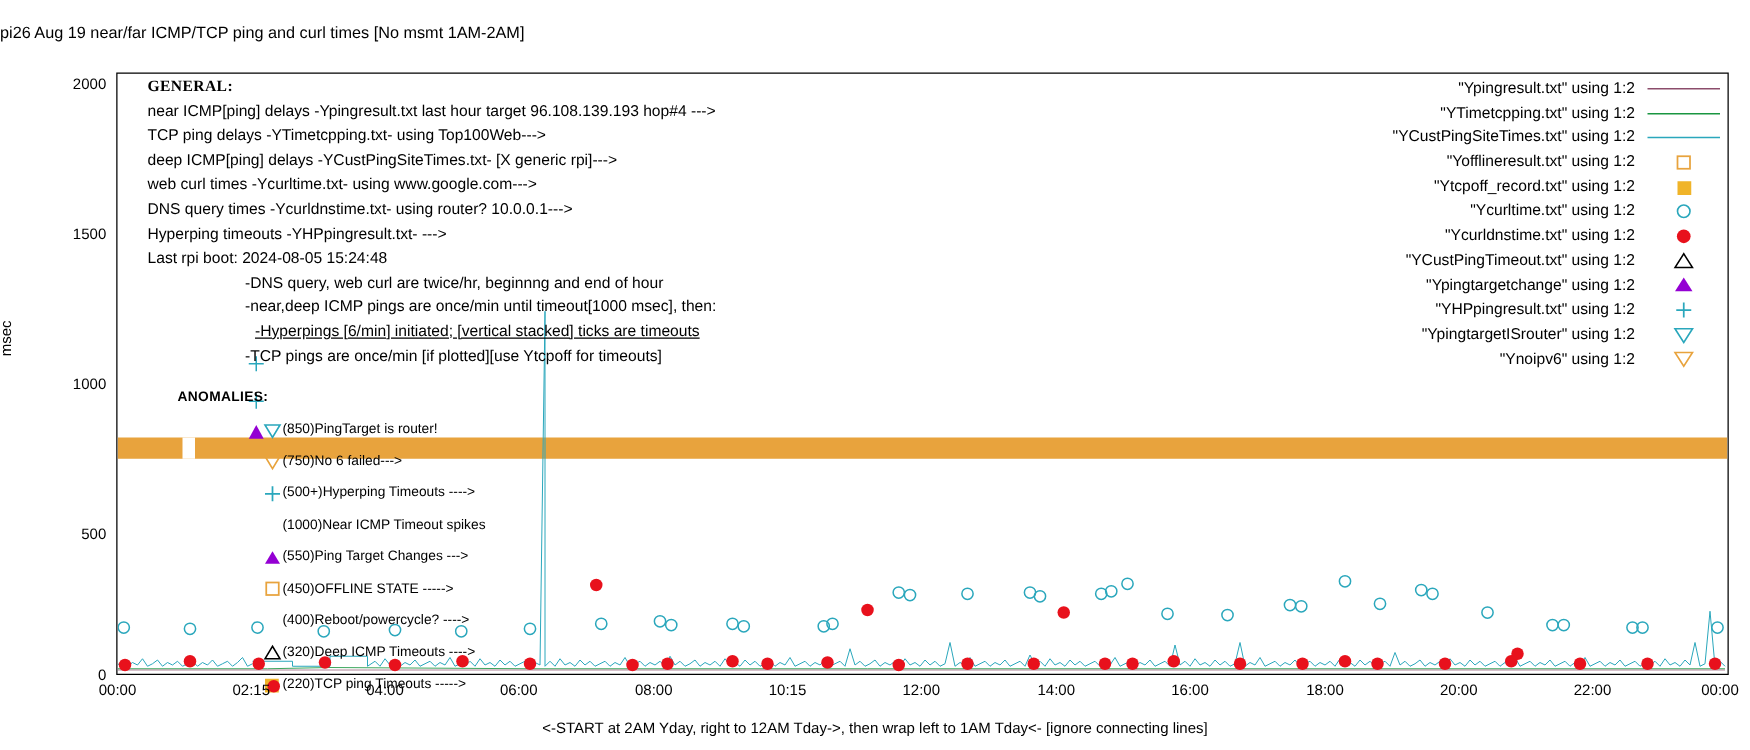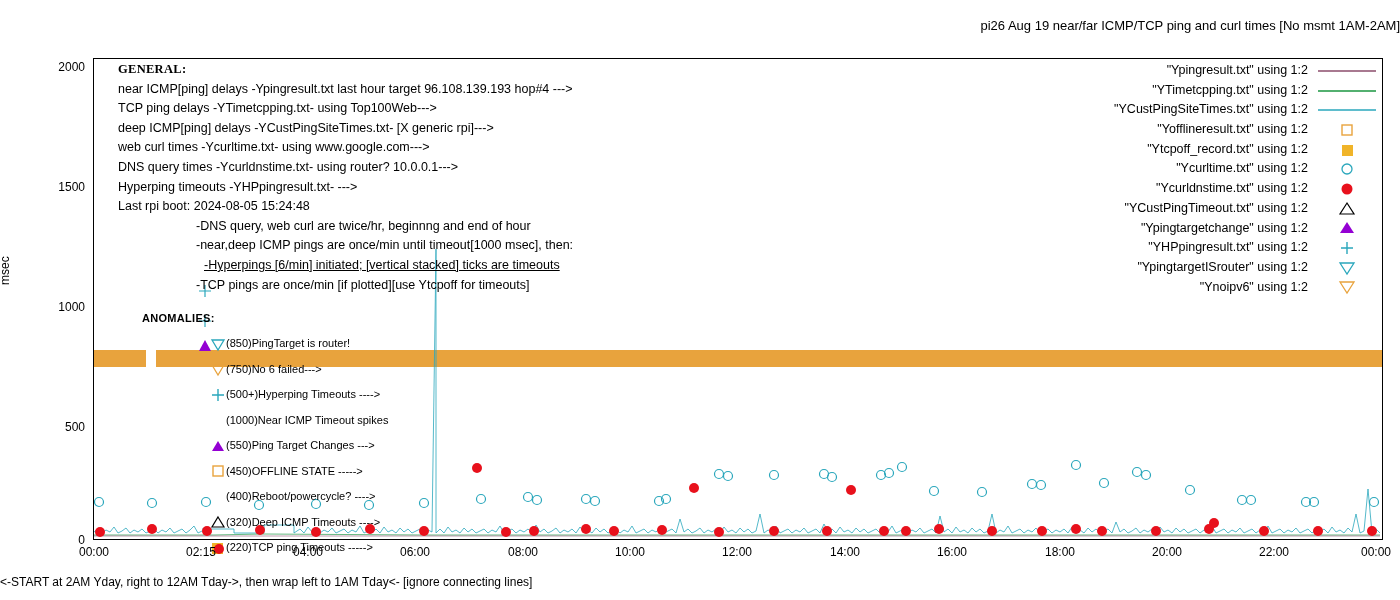--- a/index.html
+++ b/index.html
@@ -18,21 +18,21 @@
   #root {
     position: relative;
     width: 1400px;
     height: 600px;
   }
   .title {
     position: absolute;
     top: 18px;
     left: 0;
     width: 1400px;
-    text-align: right;
+    text-align: left;
     font-size: 13px;
     color: #000;
     white-space: nowrap;
   }
   
   #plot {
     position: absolute;
     left: 93px;
     top: 58px;
     width: 1290px;
@@ -83,20 +83,21 @@
     font-size: 12px;
     text-align: center;
     white-space: nowrap;
     transform: translateX(-50%);
   }
   .xlabel {
     position: absolute;
     top: 575px;
     left: 0;
     width: 1400px;
+    text-align: center;
     font-size: 12px;
     white-space: nowrap;
   }
   
   #annot {
     position: absolute;
     left: 118px;
     top: 60px;
     font-size: 12.5px;
     line-height: 19.6px;
@@ -489,21 +490,21 @@
         </span>
     </div>
   </div>
 
   <div id="xticks">
     <div class="xtick" style="left:94px">00:00</div>
     <div class="xtick" style="left:201px">02:15</div>
     <div class="xtick" style="left:308px">04:00</div>
     <div class="xtick" style="left:415px">06:00</div>
     <div class="xtick" style="left:523px">08:00</div>
-    <div class="xtick" style="left:630px">10:00</div>
+    <div class="xtick" style="left:630px">10:15</div>
     <div class="xtick" style="left:737px">12:00</div>
     <div class="xtick" style="left:845px">14:00</div>
     <div class="xtick" style="left:952px">16:00</div>
     <div class="xtick" style="left:1060px">18:00</div>
     <div class="xtick" style="left:1167px">20:00</div>
     <div class="xtick" style="left:1274px">22:00</div>
     <div class="xtick" style="left:1376px">00:00</div>
   </div>
 
   <div class="xlabel">&lt;-START at 2AM Yday, right to 12AM Tday-&gt;, then wrap left to 1AM Tday&lt;- [ignore connecting lines]</div>

